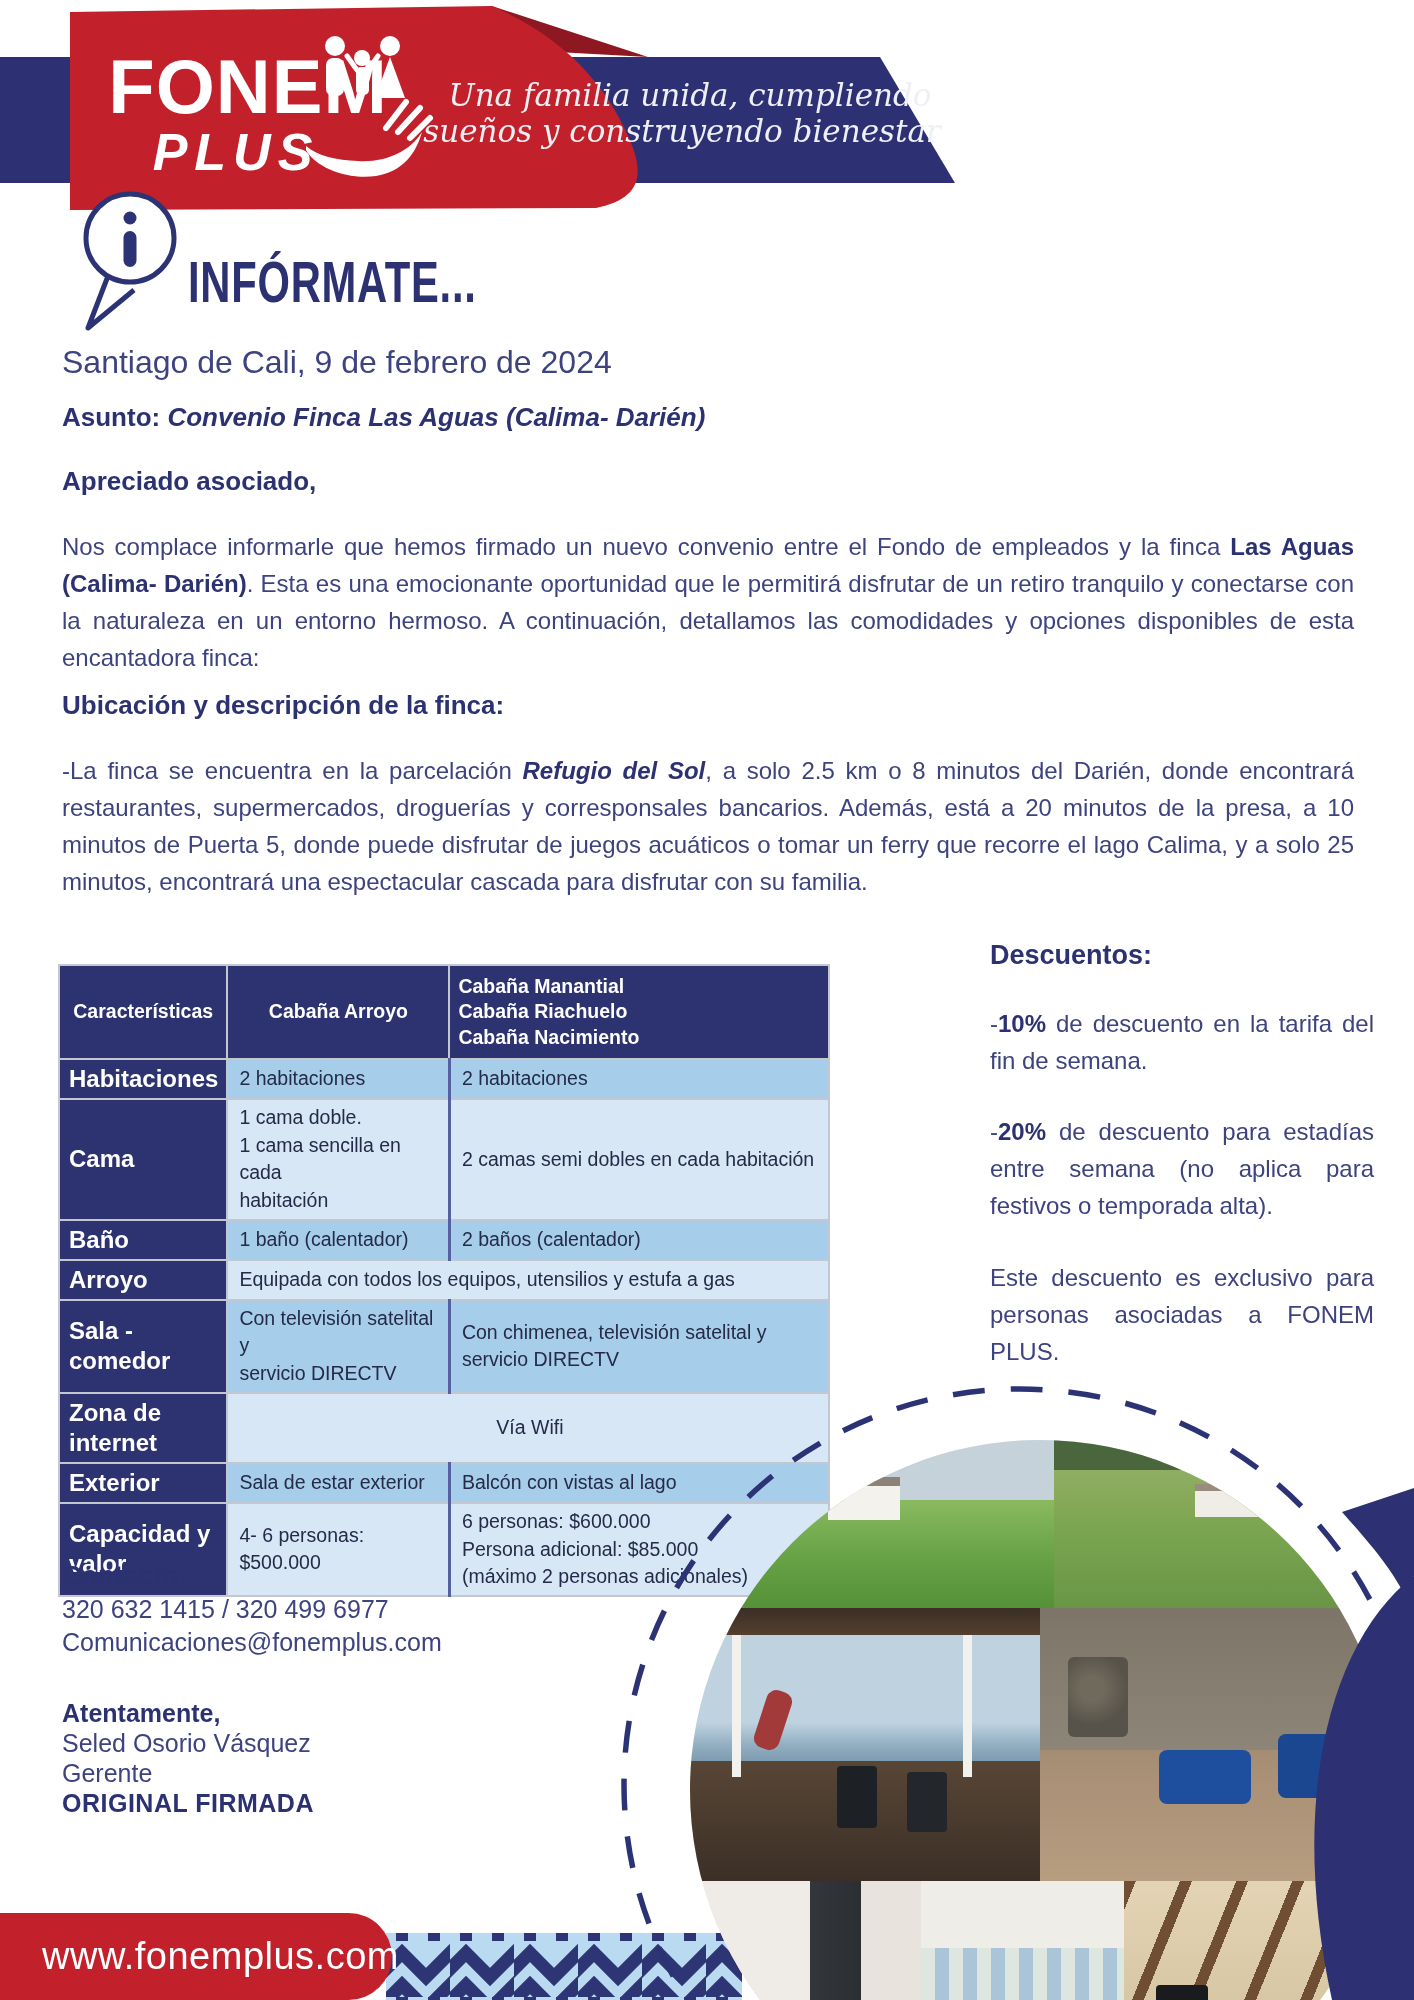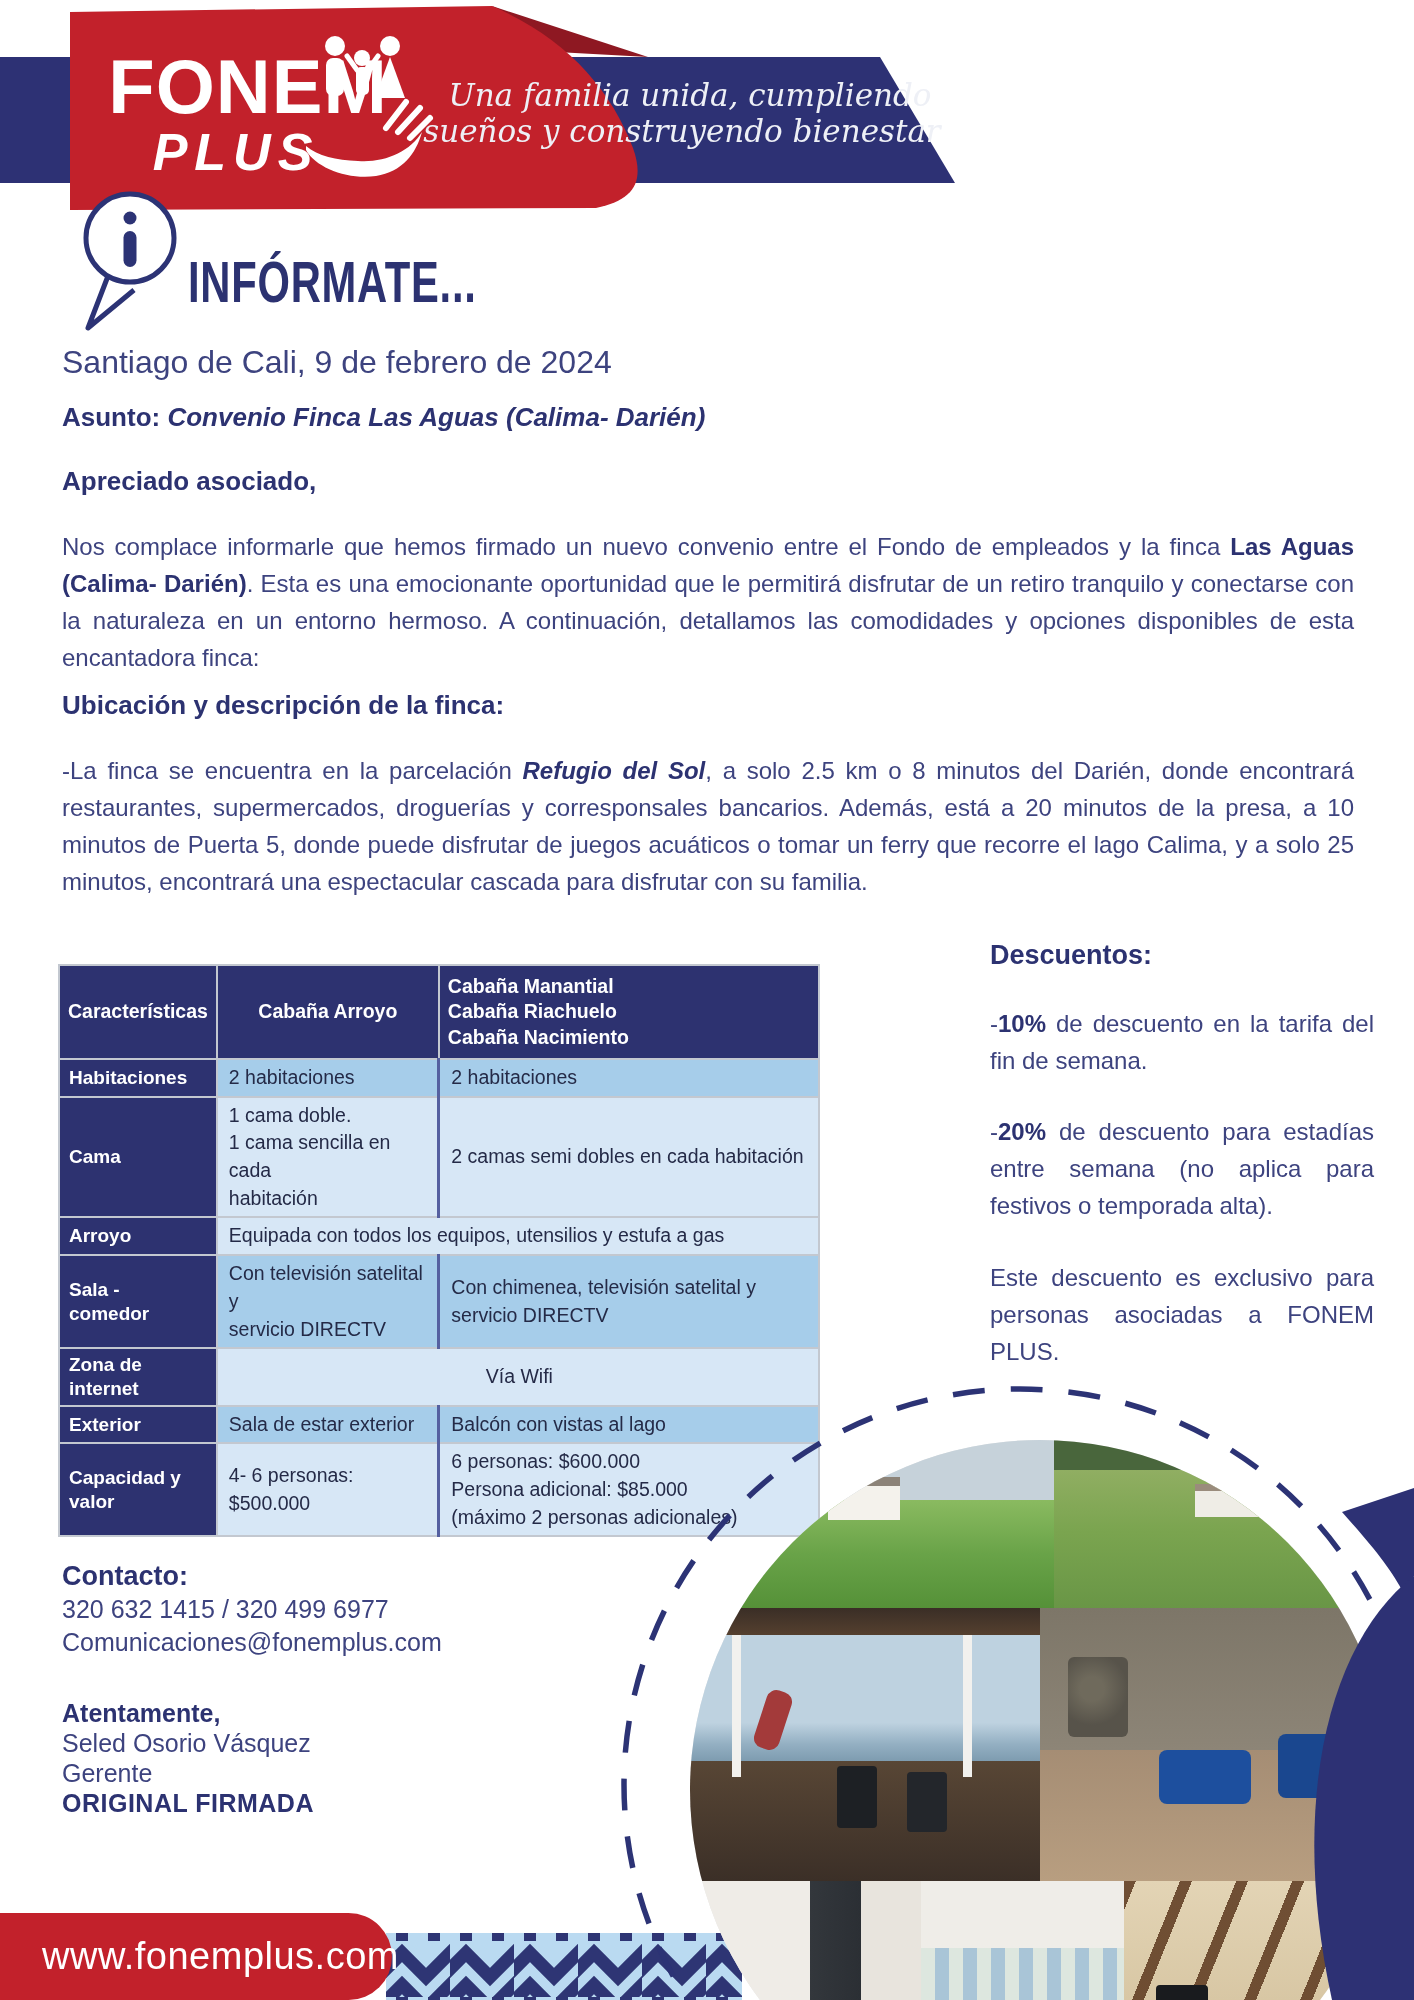--- a/index.html
+++ b/index.html
@@ -40,21 +40,21 @@
   .info-table col.c-a{width:222px;}
   .info-table col.c-b{width:380px;}
   .info-table th,.info-table td{border:2.5px solid #c3c8d0;vertical-align:middle;}
   .info-table thead th{
     background:#2d3270;color:#fff;font-weight:bold;padding:8px 8px;line-height:1.3;font-size:19.5px;
   }
   .info-table thead th.center{text-align:center;}
   .info-table thead th.left{text-align:left;white-space:pre-line;}
   .lbl{
     background:#2d3270;color:#fff;font-weight:bold;text-align:left;
-    padding:4px 20px 4px 9px;font-size:19px;line-height:1.25;
+    padding:4px 8px 4px 9px;font-size:24px;line-height:1.25;
   }
   .val{color:#242a47;padding:4px 8px 4px 11px;white-space:pre-line;line-height:1.42;}
   .c3{border-left:3px solid #5560a0 !important;}
   .r-med .val{background:#a6cdea;}
   .r-lt  .val{background:#d7e7f6;}
   .val.center{text-align:center;}
 
   
   .discounts{left:990px;top:940px;width:384px;}
   .discounts h3{margin:0;font-size:27px;font-weight:bold;color:#2c3271;}
@@ -165,20 +165,25 @@
         <td class="val">2 habitaciones</td>
         <td class="val c3">2 habitaciones</td>
       </tr>
       <tr class="r-lt">
         <td class="lbl">Cama</td>
         <td class="val">1 cama doble.
 1 cama sencilla en cada
 habitación</td>
         <td class="val c3">2 camas semi dobles en cada habitación</td>
       </tr>
+      <tr class="r-med">
+        <td class="lbl">Baño</td>
+        <td class="val">1 baño (calentador)</td>
+        <td class="val c3">2 baños (calentador)</td>
+      </tr>
       <tr class="r-lt">
         <td class="lbl">Arroyo</td>
         <td class="val" colspan="2">Equipada con todos los equipos, utensilios y estufa a gas</td>
       </tr>
       <tr class="r-med">
         <td class="lbl">Sala - comedor</td>
         <td class="val">Con televisión satelital y
 servicio DIRECTV</td>
         <td class="val c3">Con chimenea, televisión satelital y
 servicio DIRECTV</td>

